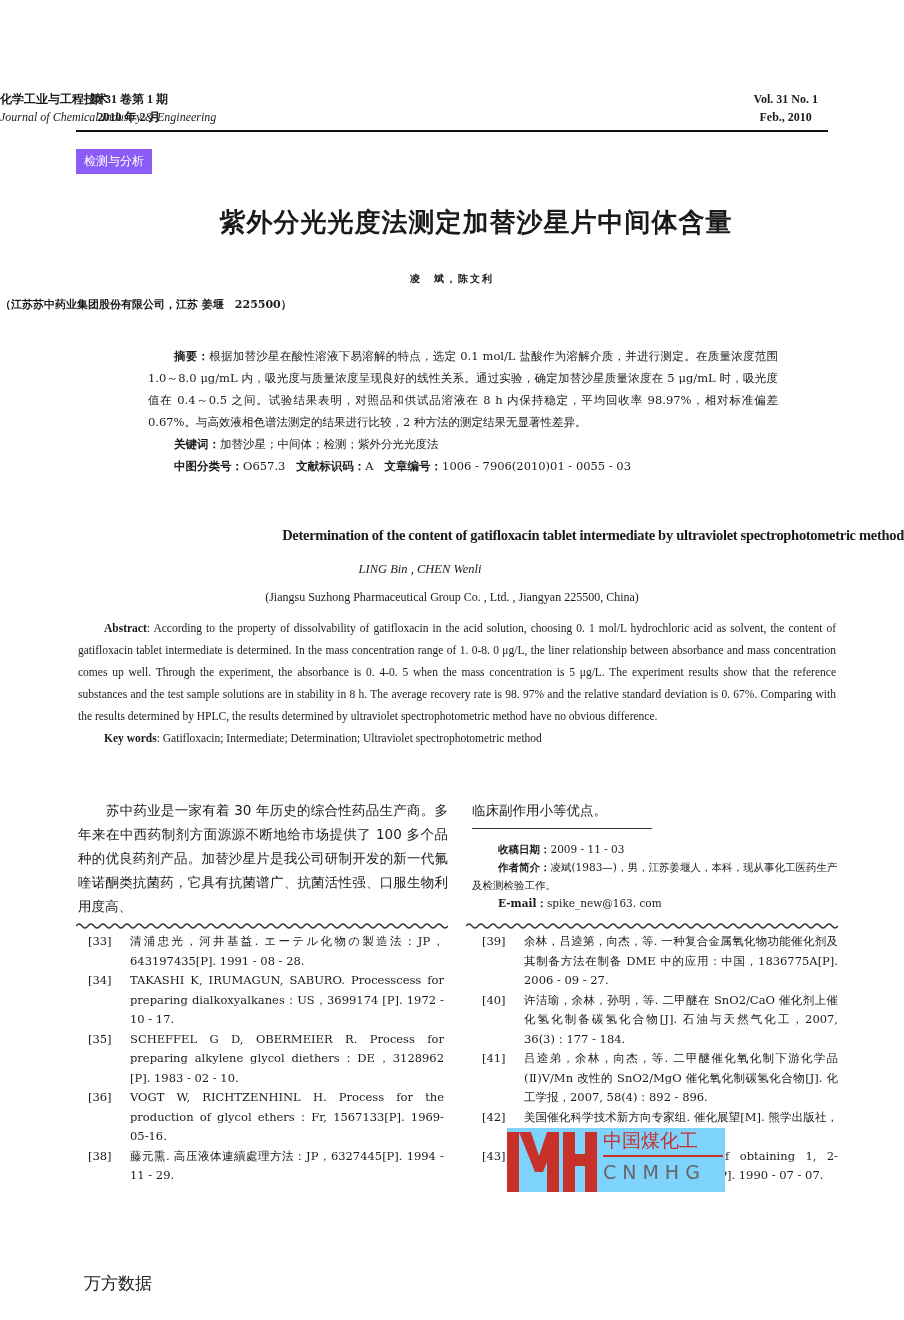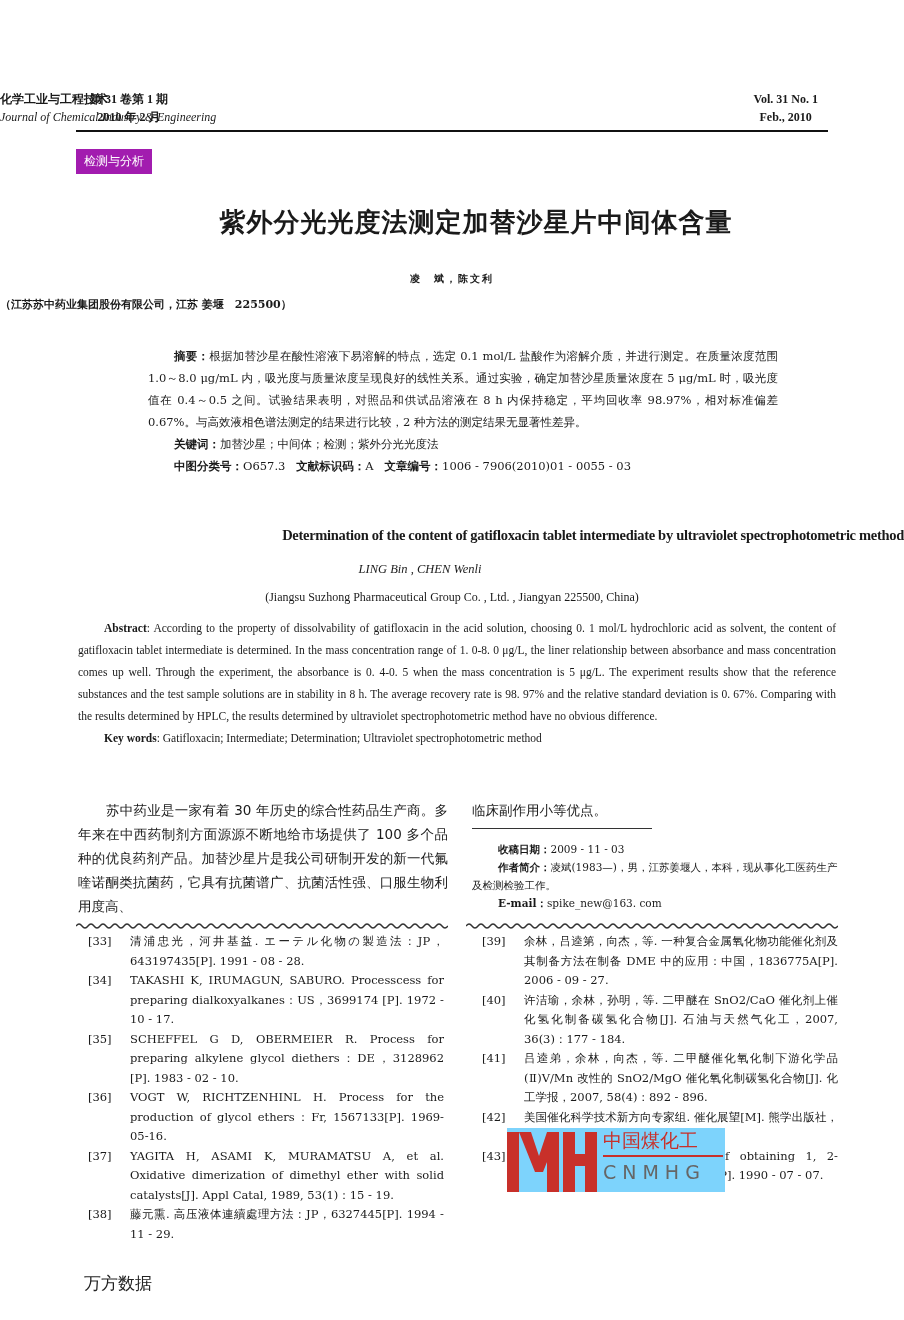--- a/index.html
+++ b/index.html
@@ -6,21 +6,21 @@
   body { width:904px; height:1320px; position:relative; overflow:hidden; color:#1a1a1a;
          font-family: "DejaVu Serif", "Liberation Serif", serif; }
   .abs { position:absolute; }
   .hdr-left, .hdr-right { font-size:12px; line-height:18px; font-weight:bold; font-family:"Liberation Serif", serif; }
   .hdr-left { left:90px; top:90px; text-align:center; }
   .hdr-right { right:86px; top:90px; text-align:center; }
   .hdr-center { left:0; width:904px; top:90px; text-align:left; font-size:12px; line-height:18px; }
   .hdr-center .cn { font-weight:bold; }
   .hdr-center .en { font-style:italic; font-family:"Liberation Serif", serif; }
   .hdr-rule { left:76px; top:130px; width:752px; height:2px; background:#111; }
-  .section-tag { left:76px; top:149px; background:#a21caf; color:#fff; font-size:12px; padding:4px 8px; font-family:"DejaVu Sans", sans-serif; }
+  .section-tag { left:76px; top:149px; background:#8b5cf6; color:#fff; font-size:12px; padding:4px 8px; font-family:"DejaVu Sans", sans-serif; }
   .title { left:0; width:904px; top:205px; text-align:center; font-size:26px; font-weight:bold; letter-spacing:1px; font-family:"DejaVu Sans", sans-serif;padding-left:24px; }
   .authors-cn { left:0; width:904px; top:272px; text-align:center; font-size:10px; font-weight:bold; letter-spacing:2px; }
   .affil-cn { left:0; width:904px; top:297px; text-align:left; font-size:11px; font-weight:bold; }
   .abstract-cn { left:148px; width:630px; top:345px; font-size:11.5px; line-height:22px; text-align:justify; }
   .abstract-cn b { font-weight:bold; }
   .abstract-cn p { margin:0; text-indent:26px; }
   .abstract-cn .kw, .abstract-cn .cls { text-indent:26px; }
   .title-en { left:0; width:904px; top:527px; text-align:right; font-size:14.5px; font-weight:bold; font-family:"Liberation Serif", serif; letter-spacing:-0.3px; }
   .authors-en { left:0; width:840px; top:562px; text-align:center; font-size:12.5px; font-style:italic; font-family:"Liberation Serif", serif; }
   .affil-en { left:0; width:904px; top:590px; text-align:center; font-size:12px; font-family:"Liberation Serif", serif; }
@@ -115,24 +115,20 @@
     </div>
   <div class="ref">
       <span class="num">[35]</span>
       <span class="txt">SCHEFFEL G D, OBERMEIER R. Process for preparing alkylene glycol diethers：DE，3128962 [P]. 1983 - 02 - 10.</span>
     </div>
   <div class="ref">
       <span class="num">[36]</span>
       <span class="txt">VOGT W, RICHTZENHINL H. Process for the production of glycol ethers：Fr, 1567133[P]. 1969-05-16.</span>
     </div>
   <div class="ref">
-      <span class="num">[37]</span>
-      <span class="txt">YAGITA H, ASAMI K, MURAMATSU A, et al. Oxidative dimerization of dimethyl ether with solid catalysts[J]. Appl Catal, 1989, 53(1)：15 - 19.</span>
-    </div>
-  <div class="ref">
       <span class="num">[38]</span>
       <span class="txt">藤元熏. 高压液体連續處理方法：JP，6327445[P]. 1994 - 11 - 29.</span>
     </div>
 </div>
 
 <div class="abs refs refs-right">
   <div class="ref">
       <span class="num">[39]</span>
       <span class="txt">余林，吕逵第，向杰，等. 一种复合金属氧化物功能催化剂及其制备方法在制备 DME 中的应用：中国，1836775A[P]. 2006 - 09 - 27.</span>
     </div>

